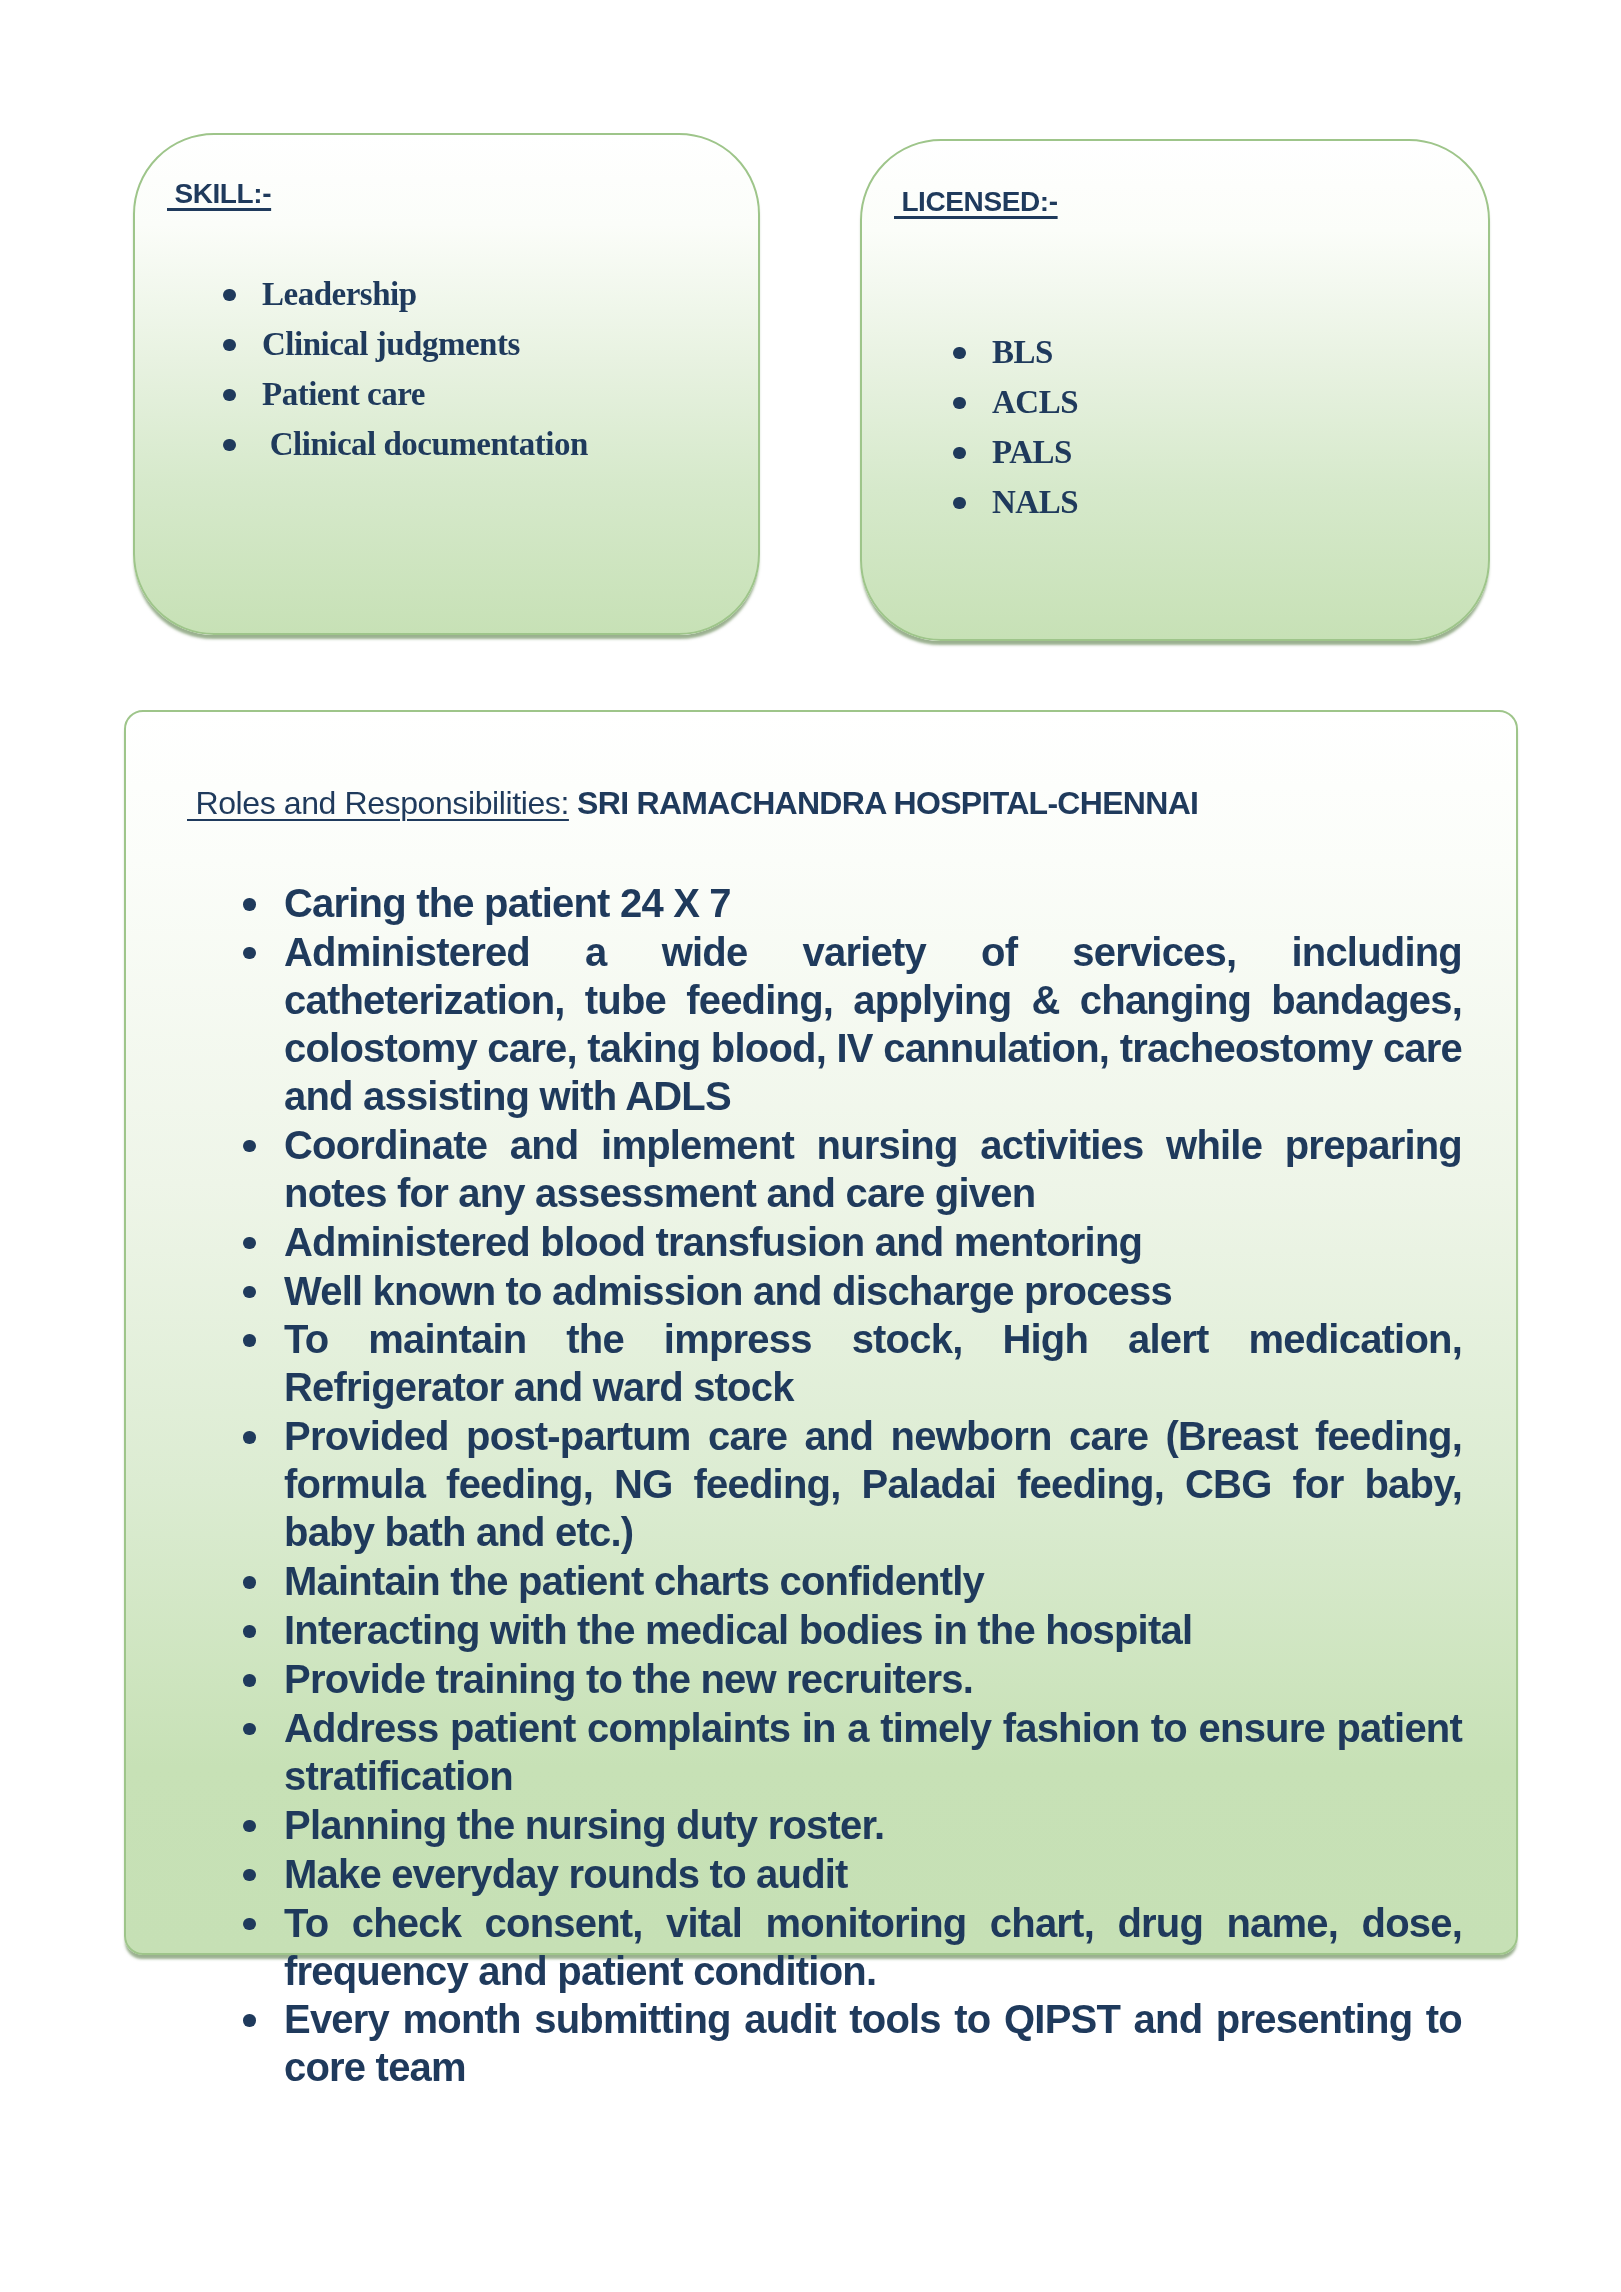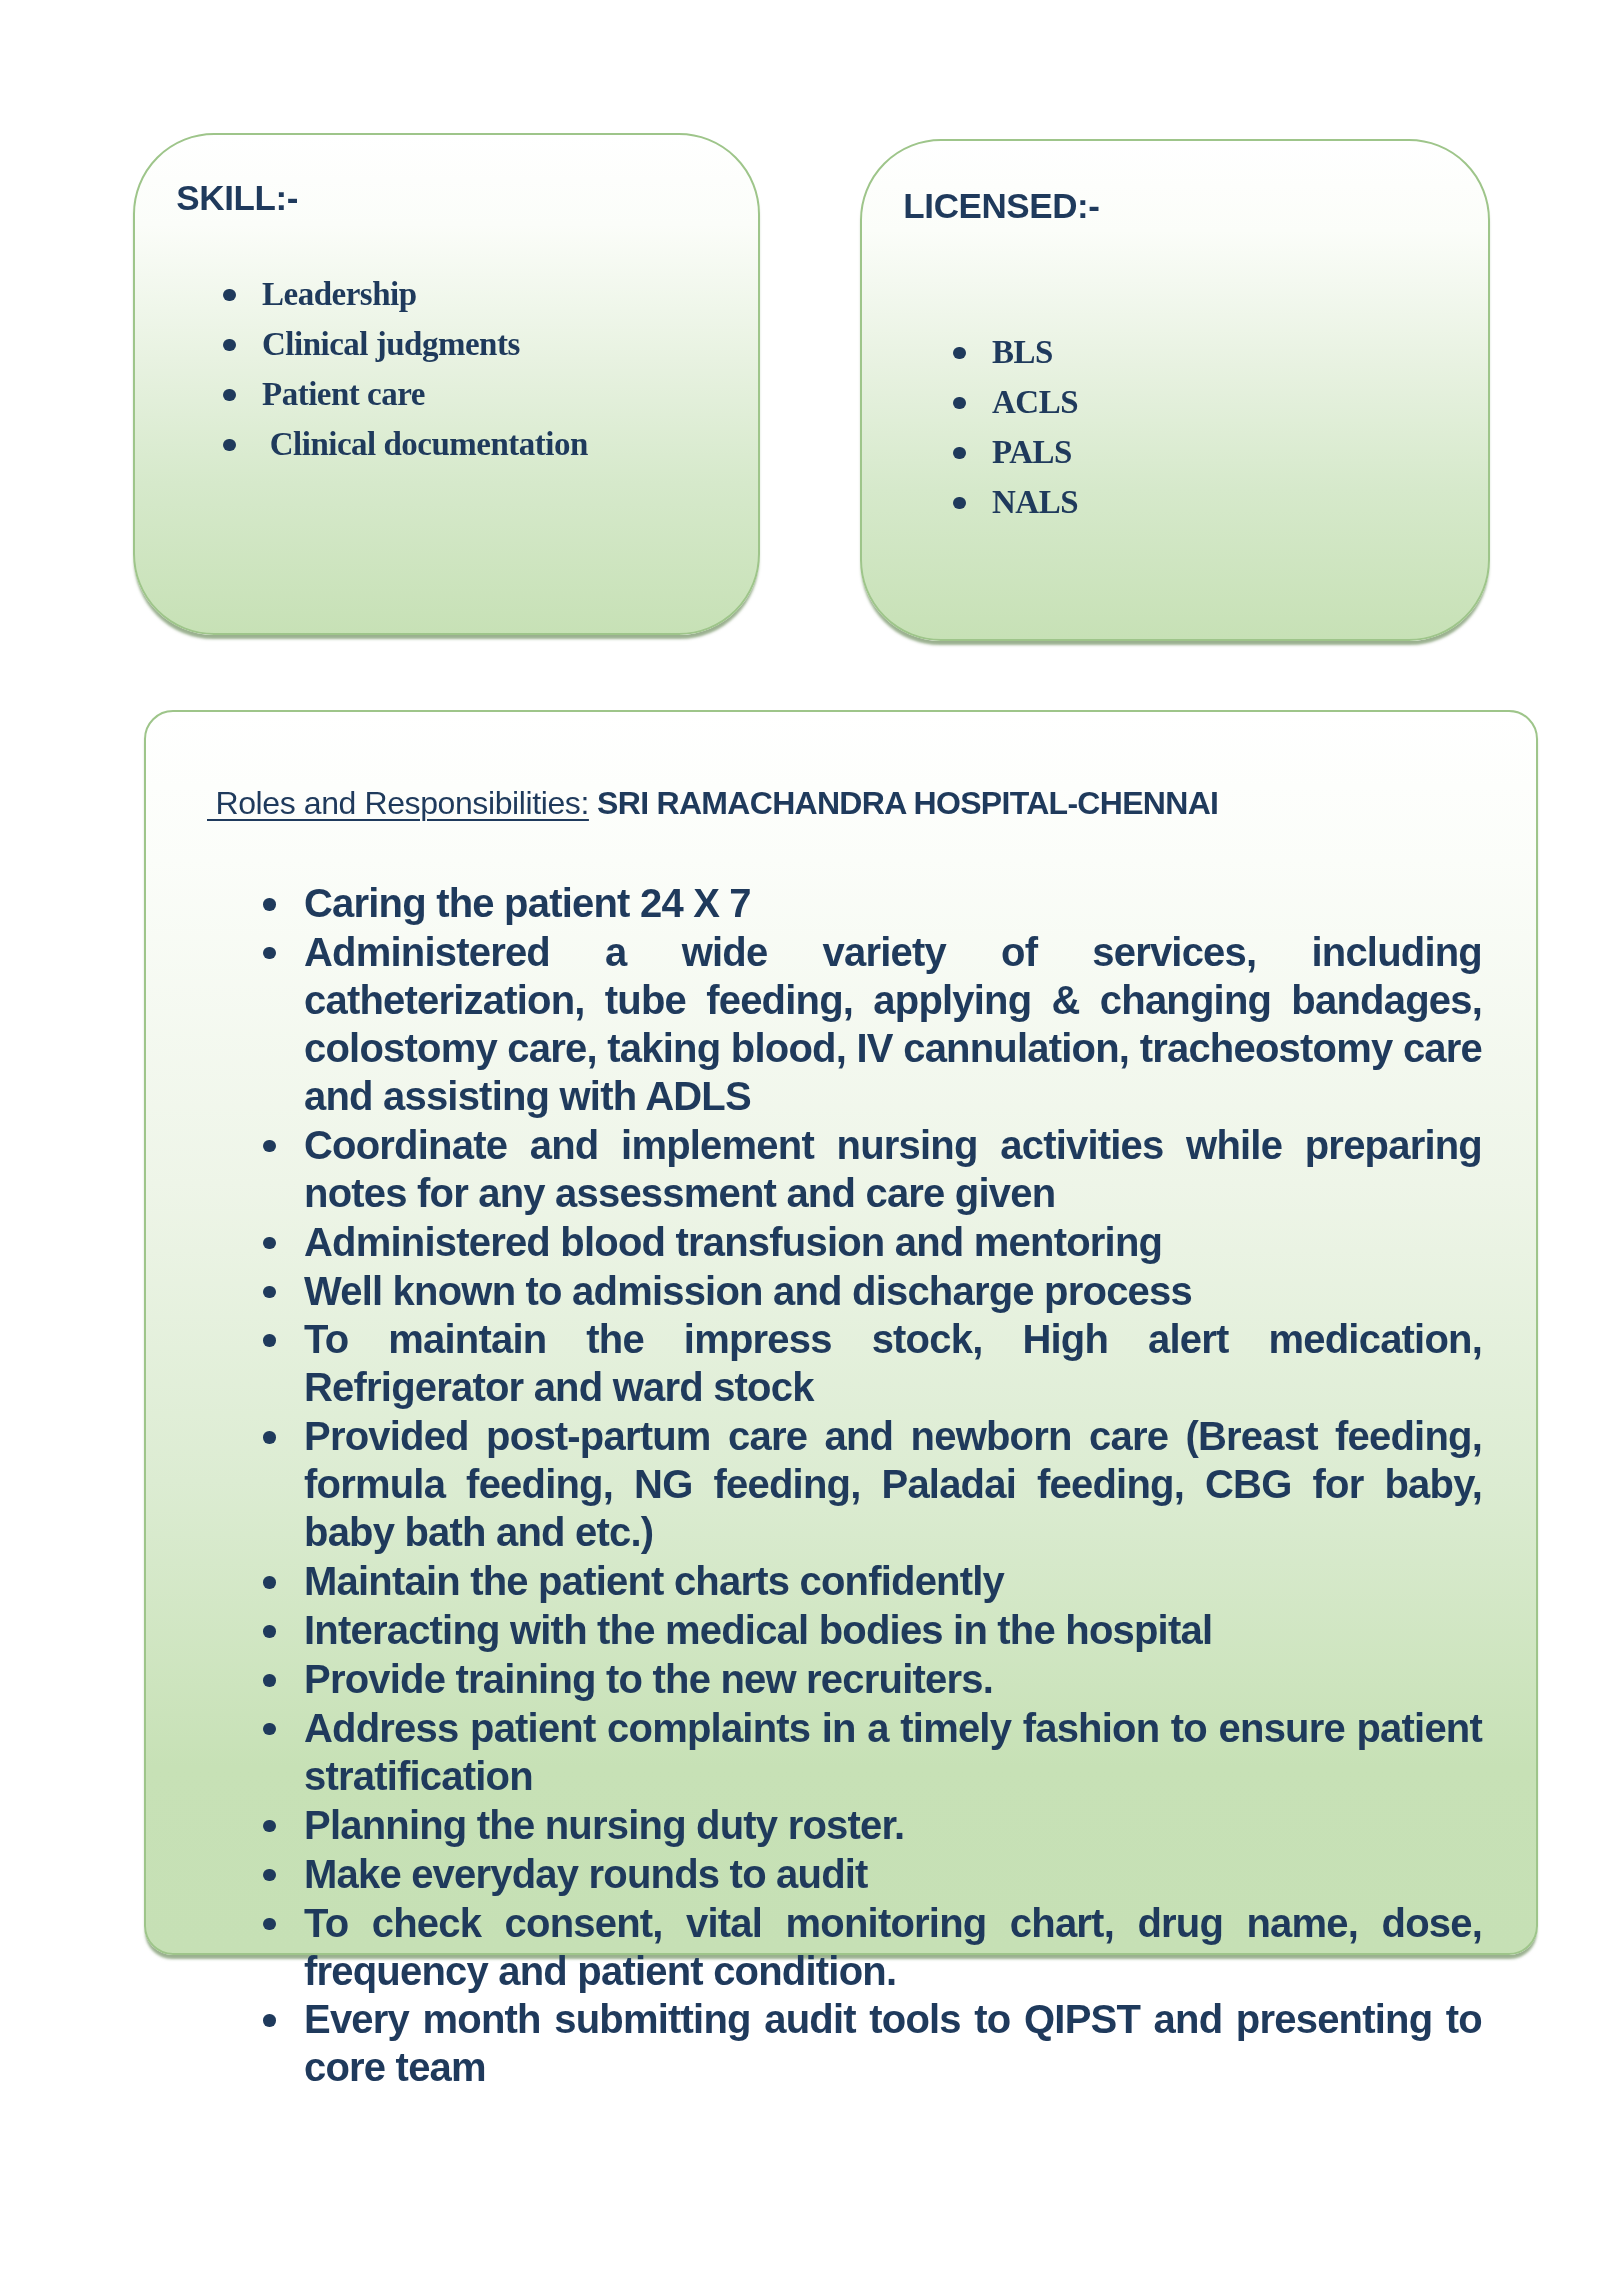--- a/index.html
+++ b/index.html
@@ -26,29 +26,30 @@
       left: 133px; top: 133px;
       width: 627px; height: 502px;
       border-radius: 81px;
     }
     #licensed-panel {
       left: 860px; top: 139px;
       width: 630px; height: 502px;
       border-radius: 81px;
     }
     #roles-panel {
-      left: 144px; top: 710px;
+      left: 124px; top: 710px;
       width: 1394px; height: 1245px;
-      border-radius: 29px;
+      border-radius: 19px;
       background: linear-gradient(to bottom, #ffffff 0%, #fbfdf9 12%, #eef5e8 38%, #dcecd2 62%, #c7e1b6 85%, #c6e0b5 100%);
     }
     .panel-title {
       position: absolute;
       font-weight: bold;
-      font-size: 35px;
+      font-size: 28px;
+      text-decoration: underline;
       text-decoration-thickness: 2.7px;
       text-underline-offset: 5.4px;
       letter-spacing: -0.4px;
       white-space: pre;
     }
     #skill-panel .panel-title { left: 32px; top: 43px; }
     #licensed-panel .panel-title { left: 32px; top: 45px; }
 
     ul.bullets {
       list-style: none;

